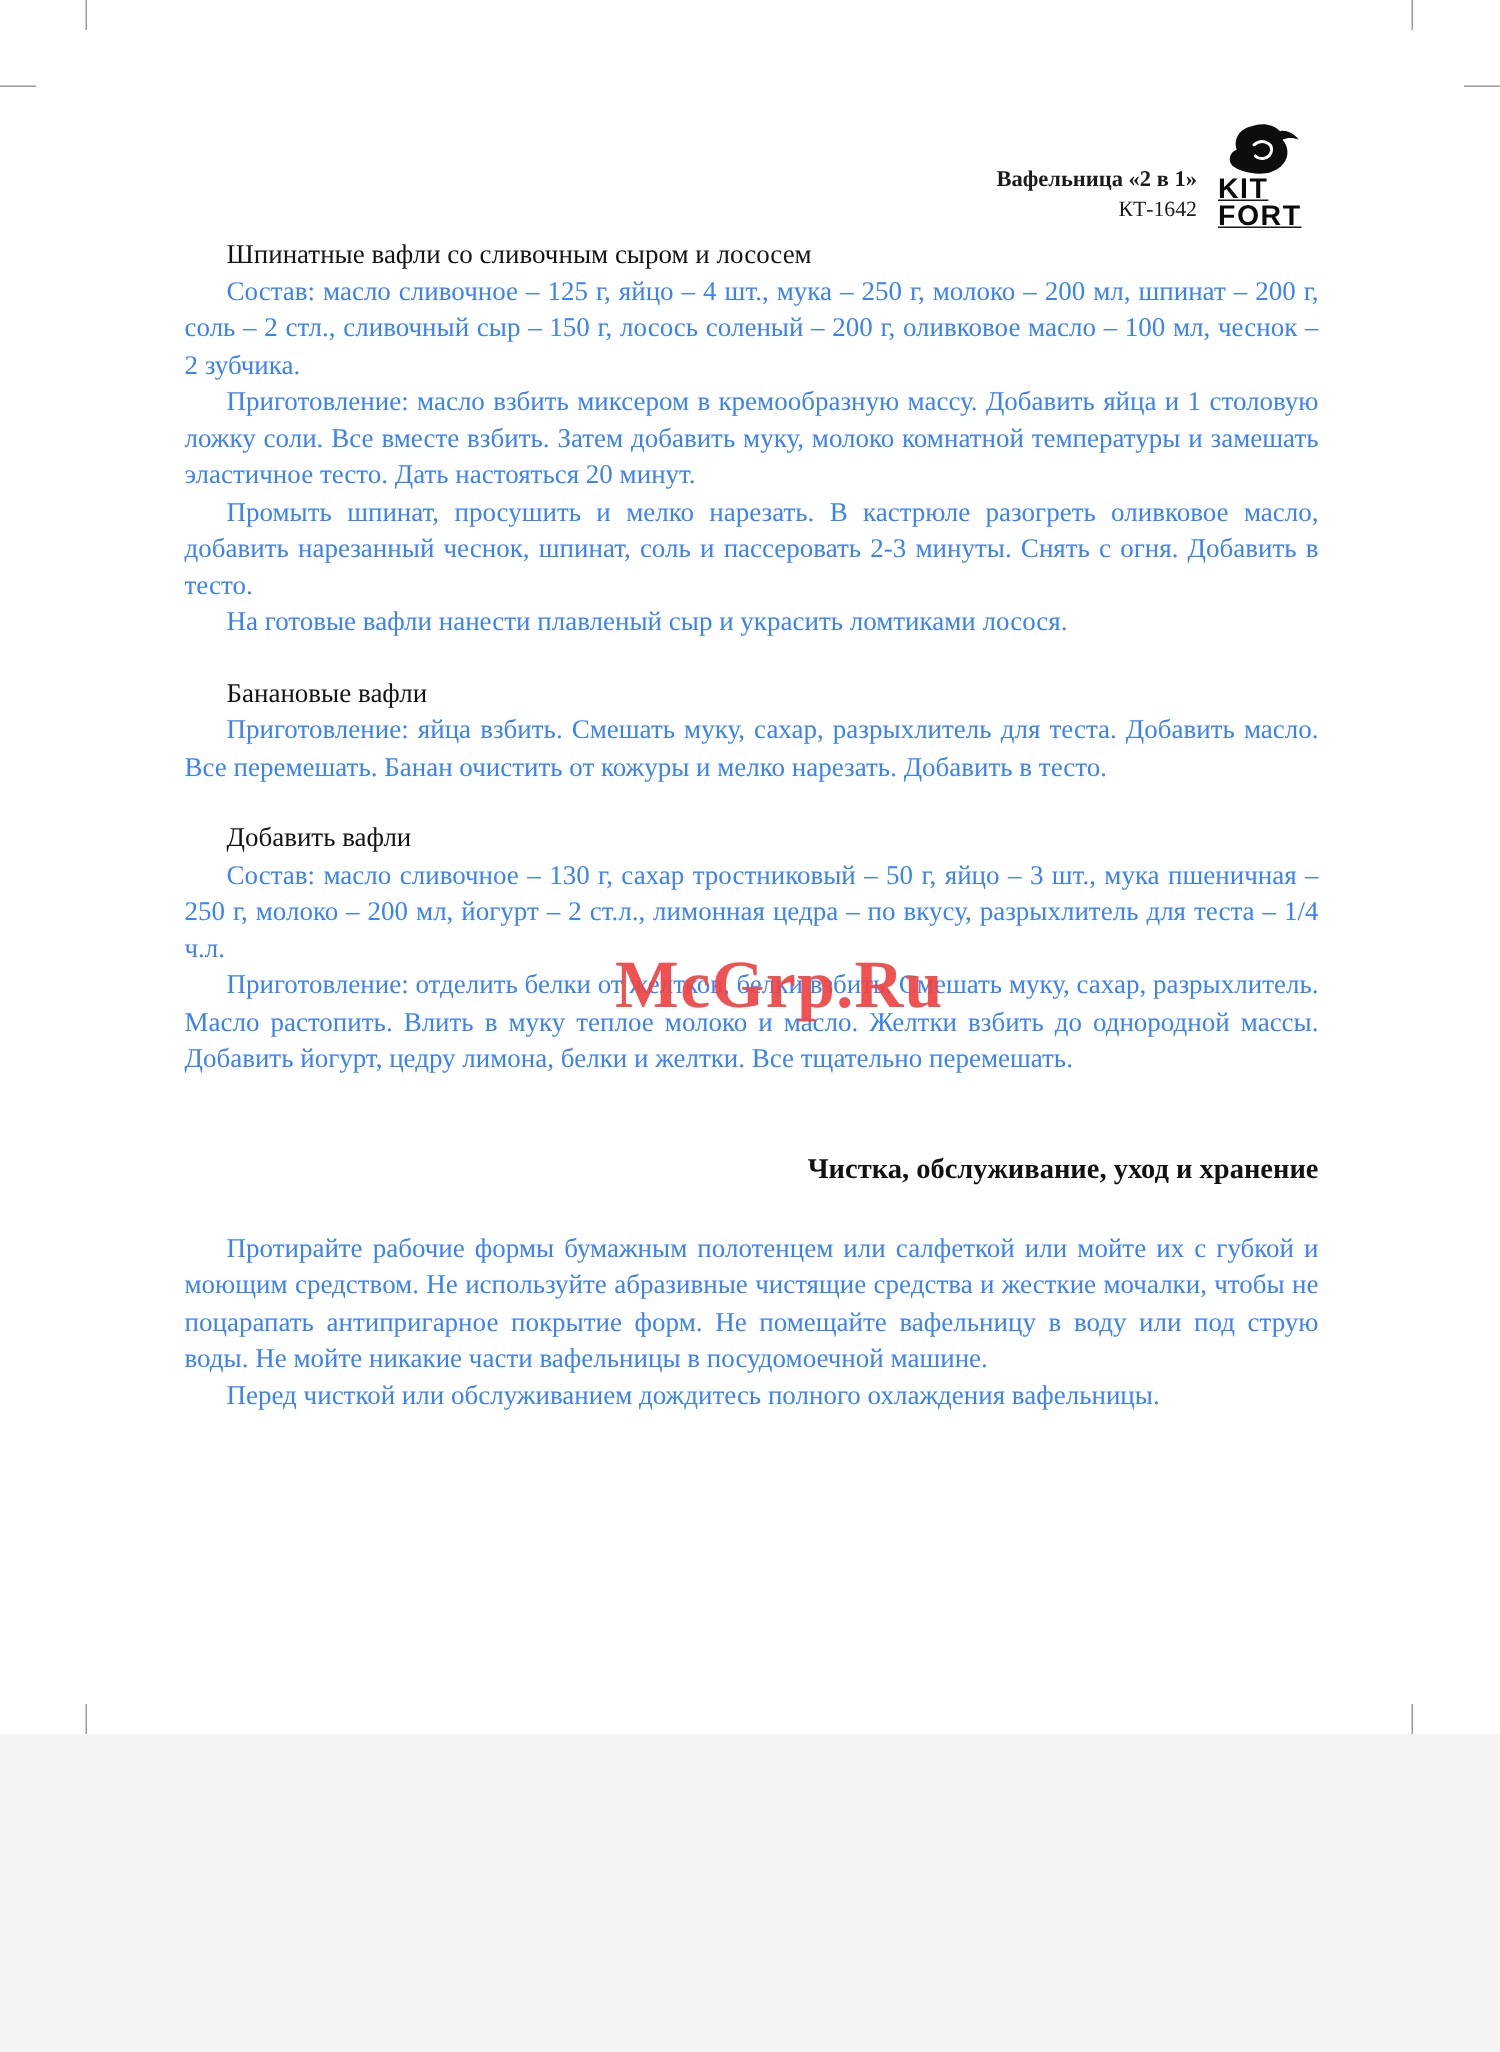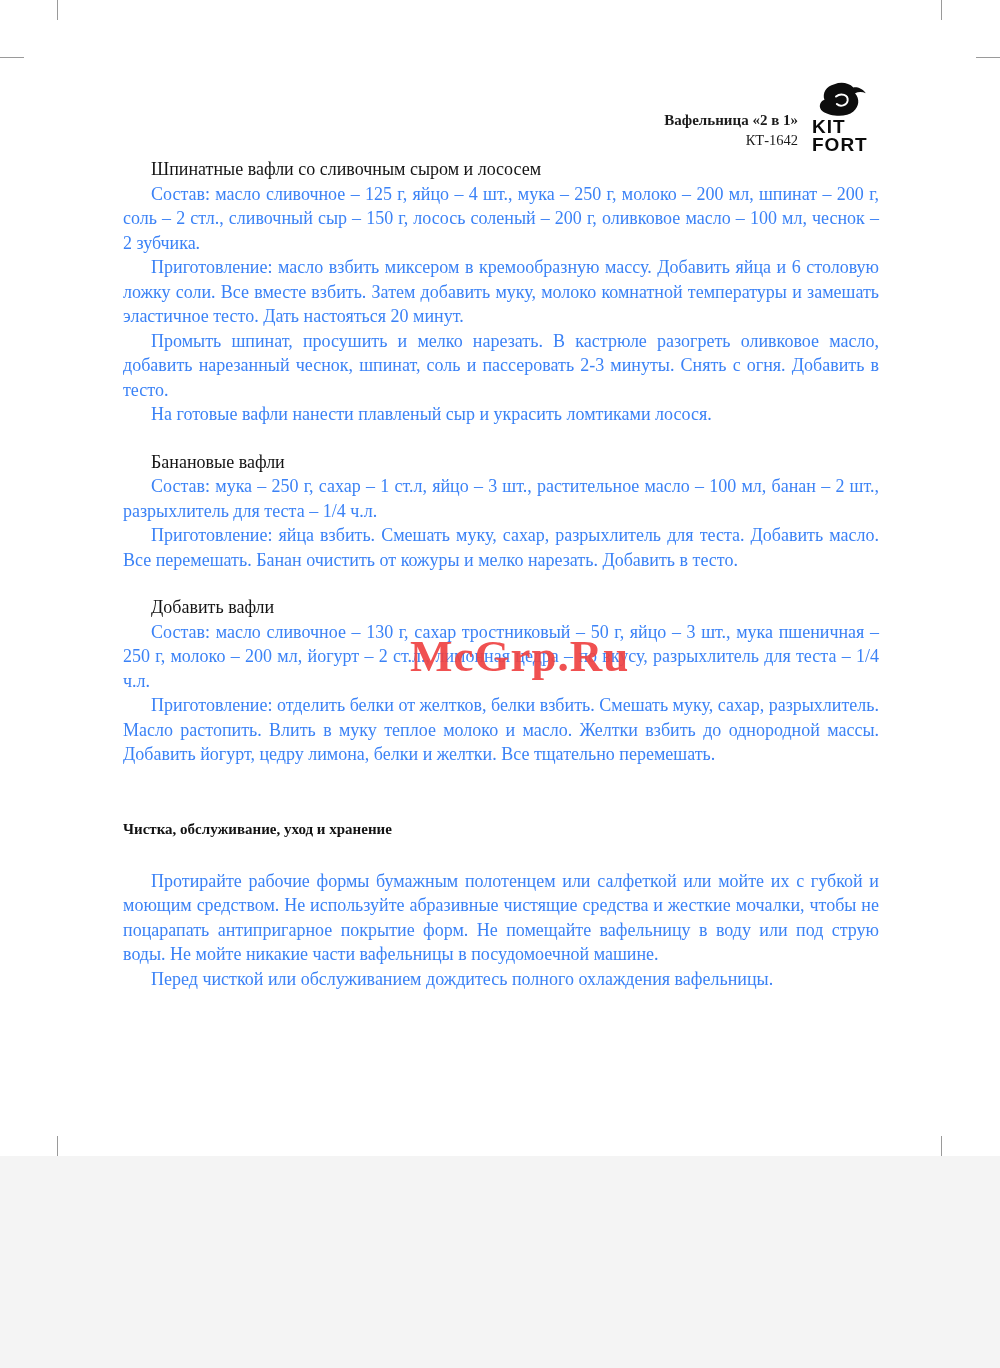--- a/index.html
+++ b/index.html
@@ -29,21 +29,21 @@
     align-items: flex-start;
   }
   .product-id {
     text-align: right;
     margin-right: 14px;
     padding-top: 30px;
     line-height: 20px;
   }
   .product-name { font-weight: bold; font-size: 15px; white-space: nowrap; }
   .product-code { font-size: 14.5px; }
-  .brand-block { width: 68px; text-align: left; }
+  .brand-block { width: 68px; text-align: left; text-decoration: underline; }
   .brand-bird { display: block; margin-left: 2px; }
   .brand-text {
     font-family: "Liberation Sans", sans-serif;
     font-weight: 800;
     font-size: 19px;
     line-height: 18px;
     letter-spacing: 1px;
     color: #0c0c0c;
   }
 
@@ -64,23 +64,23 @@
     font-size: 18px;
     line-height: 24.5px;
     text-align: justify;
     text-indent: 28px;
     color: #3b82f6;
   }
   .recipe + .recipe { margin-top: 23px; }
 
   .cleaning { margin-top: 48px; }
   .cleaning-title {
-    font-size: 15px;
+    font-size: 19px;
     font-weight: bold;
-    text-align: left;
+    text-align: right;
     line-height: 28px;
     margin-bottom: 26px;
     color: #121212;
   }
 
   
   .watermark {
     position: absolute;
     left: 410px; top: 630px;
     font-family: "Liberation Serif", serif;
@@ -127,28 +127,27 @@
       <div class="brand-text">KIT</div>
       <div class="brand-text">FORT</div>
     </div>
   </div>
 
   <div class="content">
 
     <div class="recipe">
       <h3 class="recipe-title">Шпинатные вафли со сливочным сыром и лососем</h3>
       <p class="para">Состав: масло сливочное – 125 г, яйцо – 4 шт., мука – 250 г, молоко – 200 мл, шпинат – 200 г, соль – 2 стл., сливочный сыр – 150 г, лосось соленый – 200 г, оливковое масло – 100 мл, чеснок – 2 зубчика.</p>
-      <p class="para">Приготовление: масло взбить миксером в кремообразную массу.  Добавить яйца и 6 столовую ложку соли. Все вместе взбить. Затем добавить муку, молоко комнатной температуры и замешать эластичное тесто. Дать настояться 20 минут.</p>
+      <p class="para">Приготовление: масло взбить миксером в кремообразную массу.  Добавить яйца и 1 столовую ложку соли. Все вместе взбить. Затем добавить муку, молоко комнатной температуры и замешать эластичное тесто. Дать настояться 20 минут.</p>
       <p class="para">Промыть шпинат, просушить и мелко нарезать. В кастрюле разогреть оливковое масло, добавить нарезанный чеснок, шпинат, соль и пассеровать 2-3 минуты. Снять с огня. Добавить в тесто.</p>
       <p class="para">На готовые вафли нанести плавленый сыр и украсить ломтиками лосося.</p>
     </div>
 
     <div class="recipe">
       <h3 class="recipe-title">Банановые вафли</h3>
-      <p class="para">Состав: мука – 250 г, сахар – 1 ст.л, яйцо – 3 шт., растительное масло – 100 мл, банан – 2 шт., разрыхлитель для теста – 1/4 ч.л.</p>
       <p class="para">Приготовление: яйца взбить. Смешать муку, сахар, разрыхлитель для теста. Добавить масло. Все перемешать. Банан очистить от кожуры и мелко нарезать. Добавить в тесто.</p>
     </div>
 
     <div class="recipe">
       <h3 class="recipe-title">Добавить вафли</h3>
       <p class="para">Состав: масло сливочное – 130 г, сахар тростниковый – 50 г, яйцо – 3 шт., мука пшеничная – 250 г, молоко – 200 мл, йогурт – 2 ст.л., лимонная цедра – по вкусу, разрыхлитель для теста – 1/4 ч.л.</p>
       <p class="para">Приготовление: отделить белки от желтков, белки взбить. Смешать муку, сахар, разрыхлитель. Масло растопить. Влить в муку теплое молоко и масло. Желтки взбить до однородной массы. Добавить йогурт, цедру лимона, белки и желтки. Все тщательно перемешать.</p>
     </div>
 
     <div class="cleaning">

